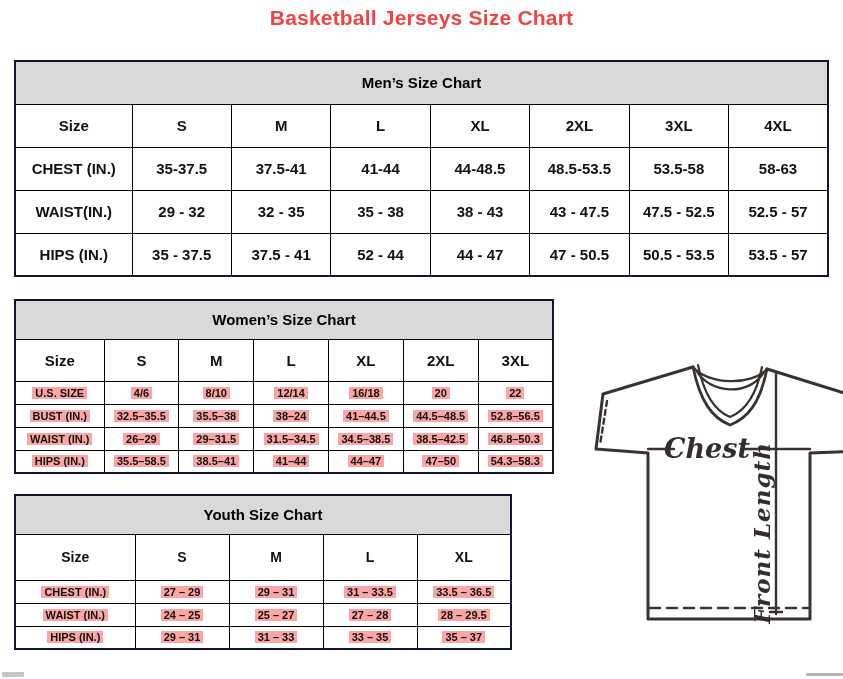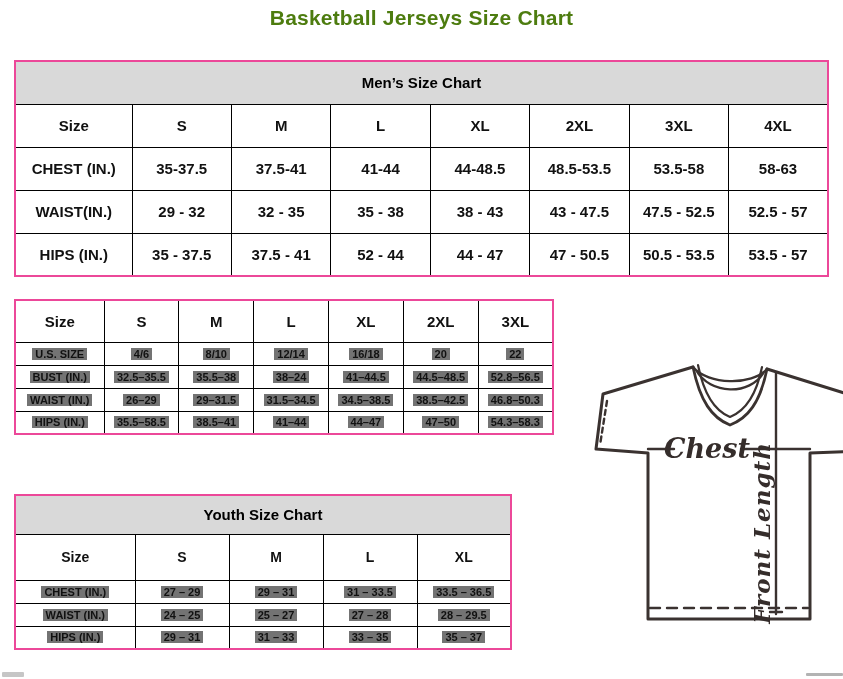--- a/index.html
+++ b/index.html
@@ -2,25 +2,25 @@
 <html><head>
 <meta charset="utf-8">
 <style>
   html,body{margin:0;padding:0;}
   body{
     width:843px;height:679px;position:relative;background:#ffffff;
     font-family:"Liberation Sans",sans-serif;overflow:hidden;color:#111;
   }
   .page-title{
     position:absolute;top:6px;left:0;width:100%;text-align:center;
-    font-size:21px;font-weight:bold;letter-spacing:.2px;color:#4d7c0f;
+    font-size:21px;font-weight:bold;letter-spacing:.2px;color:#ef4444;
   }
   table{
     border-collapse:collapse;table-layout:fixed;position:absolute;
-    border:2px solid #ec4899;background:#fff;
+    border:2px solid #0f172a;background:#fff;
   }
   td{
     border:1px solid #000;text-align:center;vertical-align:middle;
     font-weight:bold;padding:0;color:#111;white-space:nowrap;overflow:hidden;
   }
   tr.band td{background:#d9d9d9;font-size:15px;color:#000;}
   
   .men{left:14px;top:60px;width:815px;}
   .men col.col-label{width:117px;}
   .men tr.band{height:43px;}
@@ -31,21 +31,21 @@
   .women col.col-label{width:89px;}
   .women tr.band{height:39px;}
   .women tr.cols{height:42px;font-size:15px;}
   .women tr.data{height:23px;font-size:11px;}
   
   .youth{left:14px;top:494px;width:498px;}
   .youth col.col-label{width:120px;}
   .youth tr.band{height:39px;}
   .youth tr.cols{height:46px;font-size:14px;}
   .youth tr.data{height:23px;font-size:11px;}
-  span.hl{background:#737373;padding:0 3px;}
+  span.hl{background:#fca5a5;padding:0 3px;}
   
   .jersey{position:absolute;left:590px;top:361px;width:282px;height:264px;}
   .jersey svg{display:block;}
   .jersey text{
     font-family:"DejaVu Serif","Liberation Serif",serif;
     font-style:italic;font-weight:bold;fill:#352d2b;
   }
   
   .frag{position:absolute;border-radius:1px;}
   .frag-left{left:2px;top:672px;width:22px;height:5px;background:#c6c6c6;}
@@ -118,20 +118,23 @@
     <colgroup>
       <col class="col-label">
       <col>
       <col>
       <col>
       <col>
       <col>
       <col>
     </colgroup>
     <tbody>
+      <tr class="band">
+        <td colspan="7">Women’s Size Chart</td>
+      </tr>
       <tr class="cols">
         <td>Size</td>
         <td>S</td>
         <td>M</td>
         <td>L</td>
         <td>XL</td>
         <td>2XL</td>
         <td>3XL</td>
       </tr>
       <tr class="data">

